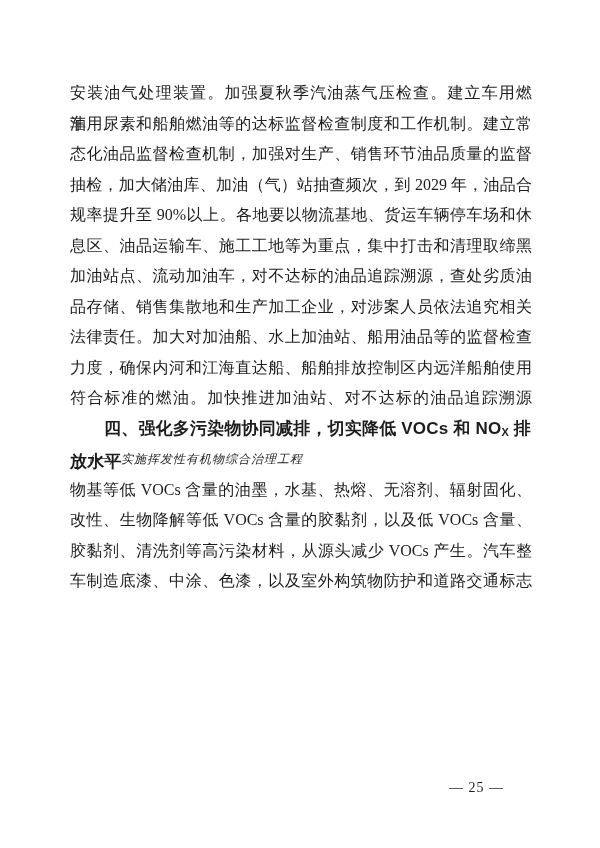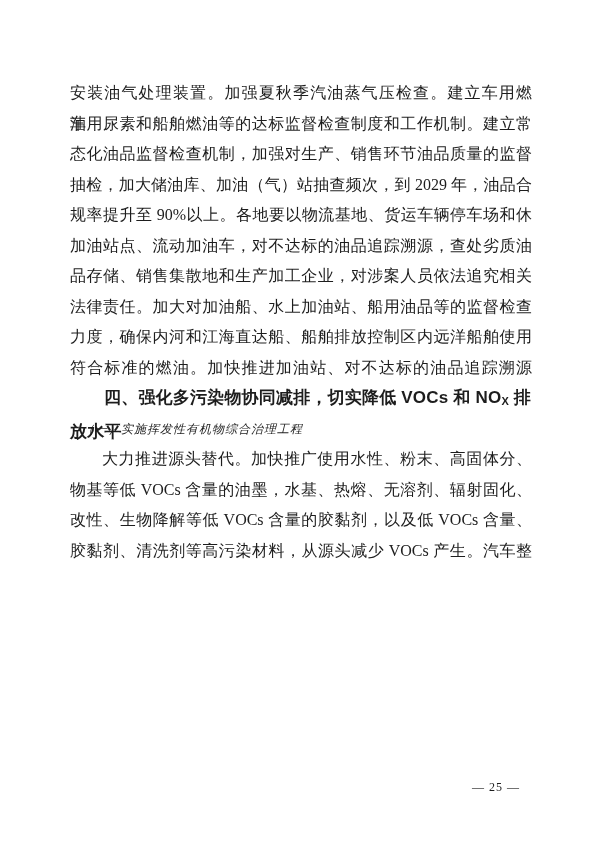--- a/index.html
+++ b/index.html
@@ -45,43 +45,44 @@
     font-size: 12px;
     letter-spacing: 1px;
   }
   .subscript {
     font-size: 11px;
     vertical-align: -2px;
   }
   .page-number {
     position: absolute;
     top: 780px;
-    right: 80px;
-    font-size: 12px;
+    right: 96px;
+    font-size: 14px;
     letter-spacing: 1px;
     color: #1d1d1d;
     font-family: "Liberation Serif", "DejaVu Serif", serif;
   }
 </style>
 </head>
 <body>
 
 <div class="page">
   <div class="content">
       <div class="line body fill"><span>安装油气处理装置。加强夏秋季汽油蒸气压检查。建立车用燃油、</span></div>
       <div class="line body fill"><span>车用尿素和船舶燃油等的达标监督检查制度和工作机制。建立常</span></div>
       <div class="line body fill"><span>态化油品监督检查机制，加强对生产、销售环节油品质量的监督</span></div>
       <div class="line body fill"><span>抽检，加大储油库、加油（气）站抽查频次，到 2029 年，油品合</span></div>
       <div class="line body fill"><span>规率提升至 90%以上。各地要以物流基地、货运车辆停车场和休</span></div>
+      <div class="line body fill"><span>息区、油品运输车、施工工地等为重点，集中打击和清理取缔黑</span></div>
       <div class="line body fill"><span>加油站点、流动加油车，对不达标的油品追踪溯源，查处劣质油</span></div>
       <div class="line body fill"><span>品存储、销售集散地和生产加工企业，对涉案人员依法追究相关</span></div>
       <div class="line body fill"><span>法律责任。加大对加油船、水上加油站、船用油品等的监督检查</span></div>
       <div class="line body fill"><span>力度，确保内河和江海直达船、船舶排放控制区内远洋船舶使用</span></div>
       <div class="line body fill"><span>符合标准的燃油。加快推进加油站、对不达标的油品追踪溯源</span></div>
       <div class="line h1" style="text-indent: 2em;"><span>四、强化多污染物协同减排，切实降低 VOCs 和 NO</span><span class="subscript">X</span><span> 排放水平</span></div>
       <div class="line h2" style="text-indent: 1em;"><span>（一）实施挥发性有机物综合治理工程</span></div>
-      <div class="line body fill" style="text-indent: 2em;"><span>大力推进源头替代。加快推广使用水性、粉末、高固体分、</span></div>
       <div class="line body fill"><span>物基等低 VOCs 含量的油墨，水基、热熔、无溶剂、辐射固化、</span></div>
       <div class="line body fill"><span>改性、生物降解等低 VOCs 含量的胶黏剂，以及低 VOCs 含量、</span></div>
       <div class="line body fill"><span>胶黏剂、清洗剂等高污染材料，从源头减少 VOCs 产生。汽车整</span></div>
+      <div class="line body fill"><span>车制造底漆、中涂、色漆，以及室外构筑物防护和道路交通标志</span></div>
     </div>
   <div class="page-number">— 25 —</div>
 </div>
 
 </body></html>

